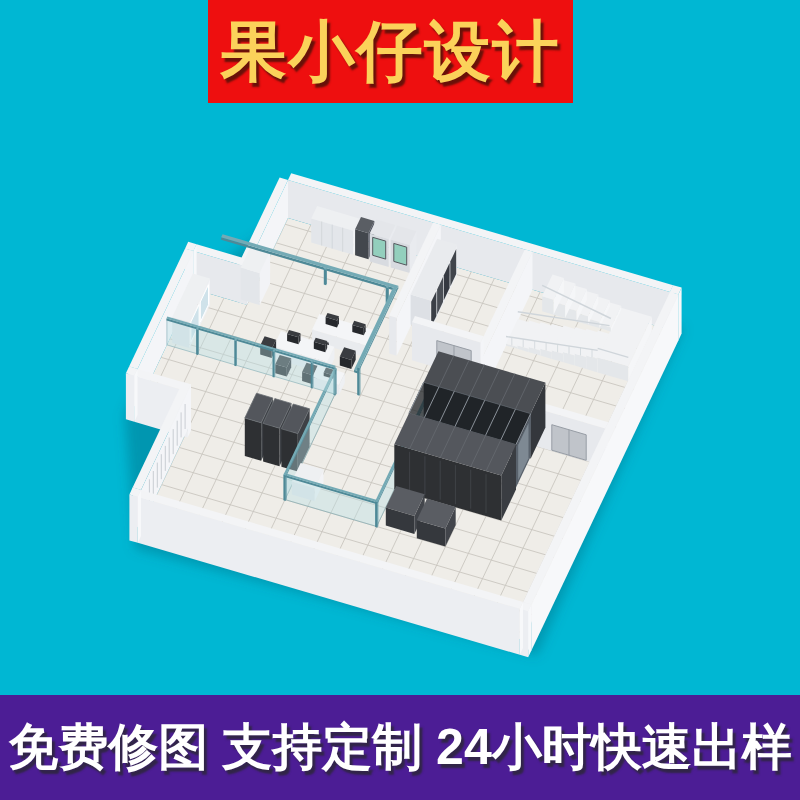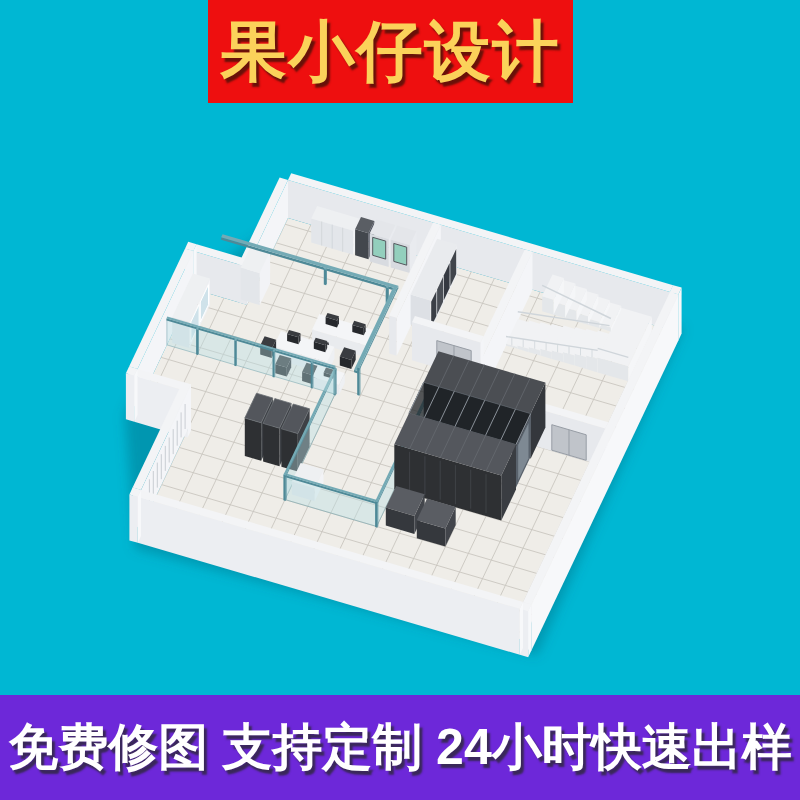--- a/index.html
+++ b/index.html
@@ -377,16 +377,16 @@
       <polygon points="137.8,496.8 519.8,608.8 519.8,654.8 137.8,542.8" fill="#eceef2"></polygon>
       <polygon points="523.0,602.0 519.8,608.8 519.8,654.8 523.0,648.0" fill="#f7f8fa"></polygon>
       <polygon points="141.0,490.0 523.0,602.0 519.8,608.8 137.8,496.8" fill="#f3f4f6"></polygon>
       <polygon points="129.4,494.4 137.8,496.8 137.8,542.8 129.4,540.4" fill="#eceef2"></polygon>
       <polygon points="141.0,490.0 137.8,496.8 137.8,542.8 141.0,536.0" fill="#f7f8fa"></polygon>
       <polygon points="132.6,487.5 141.0,490.0 137.8,496.8 129.4,494.4" fill="#f3f4f6"></polygon>
     </svg>
   <div class="banner banner-top" style="background: rgb(238, 15, 15); color: rgb(251, 210, 90);">
     <span>果小仔设计</span>
   </div>
-  <div class="banner banner-bottom" style="background: #6d28d9; color: rgb(255, 255, 255);">
+  <div class="banner banner-bottom" style="background: #4c1d95; color: rgb(255, 255, 255);">
     <span>免费修图 支持定制 24小时快速出样</span>
   </div>
 </div>
 
 </body></html>

